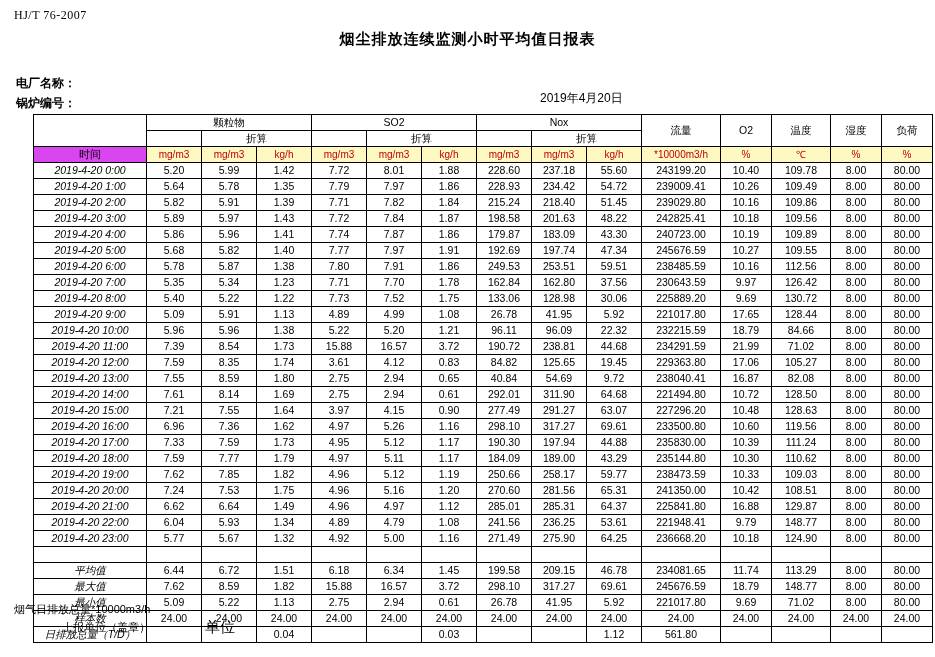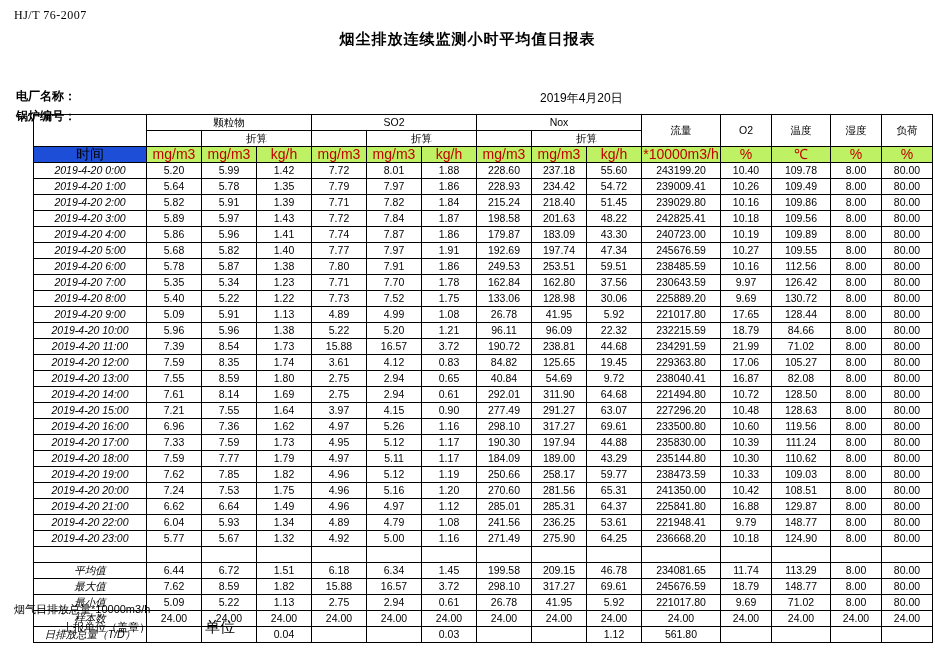--- a/index.html
+++ b/index.html
@@ -30,21 +30,21 @@
     top: 30px;
     width: 935px;
     text-align: center;
     font-size: 15px;
     font-weight: bold;
     letter-spacing: 1px;
   }
   .meta-left {
     position: absolute;
     left: 16px;
-    top: 86px;
+    top: 73px;
     font-size: 12px;
     font-weight: bold;
     line-height: 20px;
   }
   .meta-date {
     position: absolute;
     left: 540px;
     top: 90px;
     font-size: 12px;
   }
@@ -61,30 +61,30 @@
     border: 1px solid #000000;
     padding: 0;
     height: 15px;
     line-height: 15px;
     text-align: center;
     font-weight: normal;
     white-space: nowrap;
   }
   .hdr-group { height: 16px; }
   .unit-row td {
-    background: #bef264;
+    background: #fef9c3;
     color: #c00000;
-    font-size: 14px;
+    font-size: 10px;
     height: 16px;
     line-height: 16px;
   }
   .unit-row td.time-cell {
-    background: #1d4ed8;
+    background: #d946ef;
     color: #000000;
-    font-size: 14px;
+    font-size: 11px;
   }
   .zhesuan {
     font-size: 10.5px;
   }
   .time-col { width: 112px; text-align: center; font-style: italic; }
   .num-col { width: 54px; }
   .flow-col { width: 78px; }
   .o2-col { width: 50px; }
   .temp-col { width: 58px; }
   .hum-col { width: 50px; }

